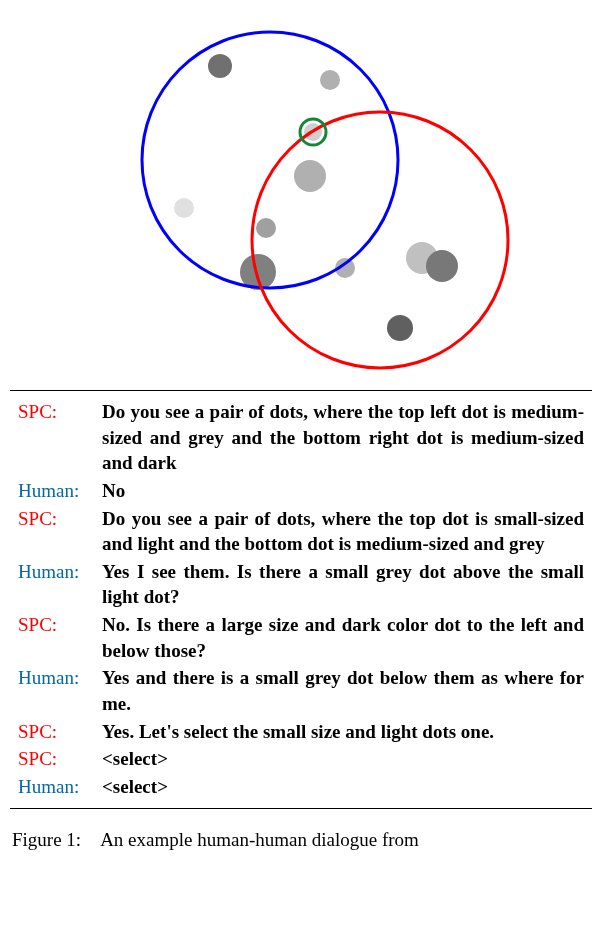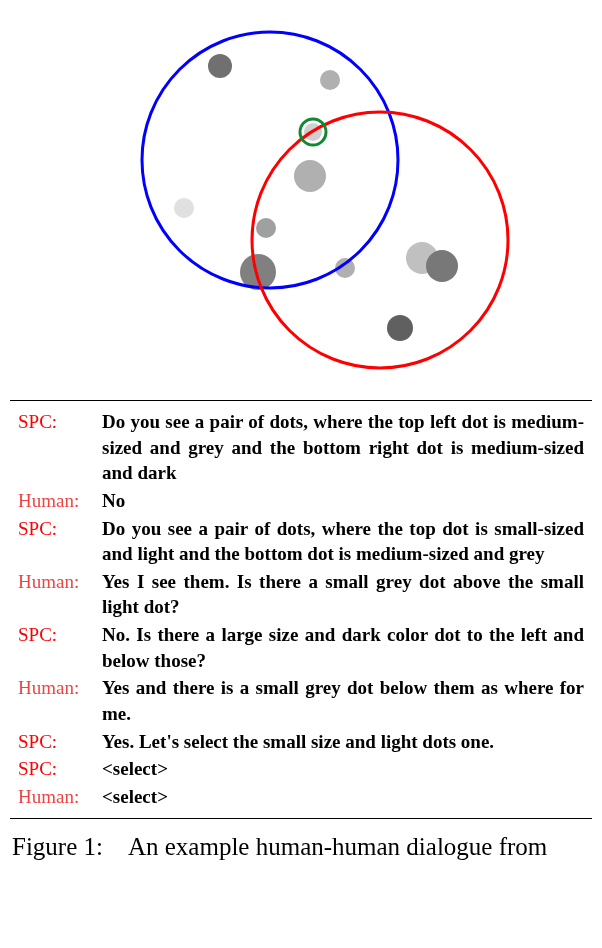--- a/index.html
+++ b/index.html
@@ -21,21 +21,20 @@
       height: 380px;
       position: relative;
     }
     .diagram-area svg {
       display: block;
       margin: 0 auto;
     }
     .dialogue-table {
       width: 100%;
       border-collapse: collapse;
-      margin-top: 10px;
     }
     .dialogue-table tr:first-child td {
       border-top: 1.5px solid #000;
       padding-top: 8px;
     }
     .dialogue-table tr:last-child td {
       border-bottom: 1.5px solid #000;
       padding-bottom: 8px;
     }
     .dialogue-table td {
@@ -52,25 +51,25 @@
     }
     .dialogue-table .text-col {
       text-align: justify;
       padding-right: 8px;
       font-weight: bold;
     }
     .spc {
       color: #ff0000;
     }
     .human {
-      color: #ef4444;
+      color: #0369a1;
     }
     .caption {
-      font-size: 25px;
-      margin-top: 14px;
+      font-size: 19px;
+      margin-top: 20px;
       padding: 0 2px;
     }
   </style>
 </head>
 <body>
 
 <div class="figure-container">
 
   <div class="diagram-area">
     <svg id="dot-svg" width="582" height="380">

